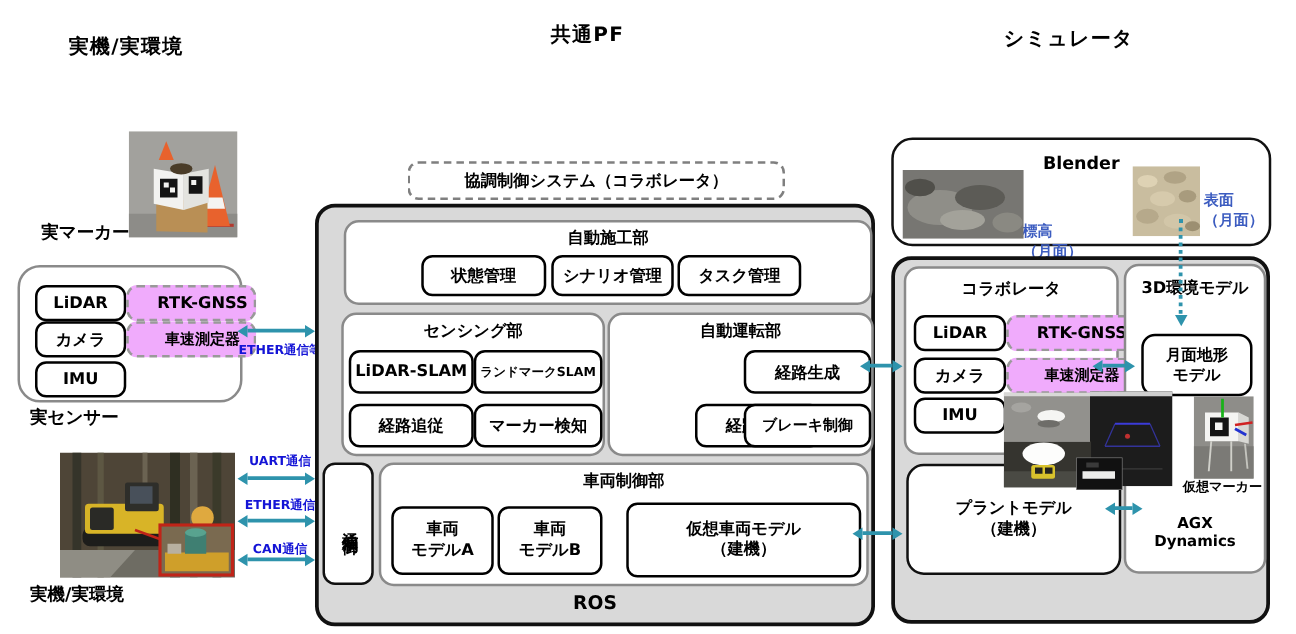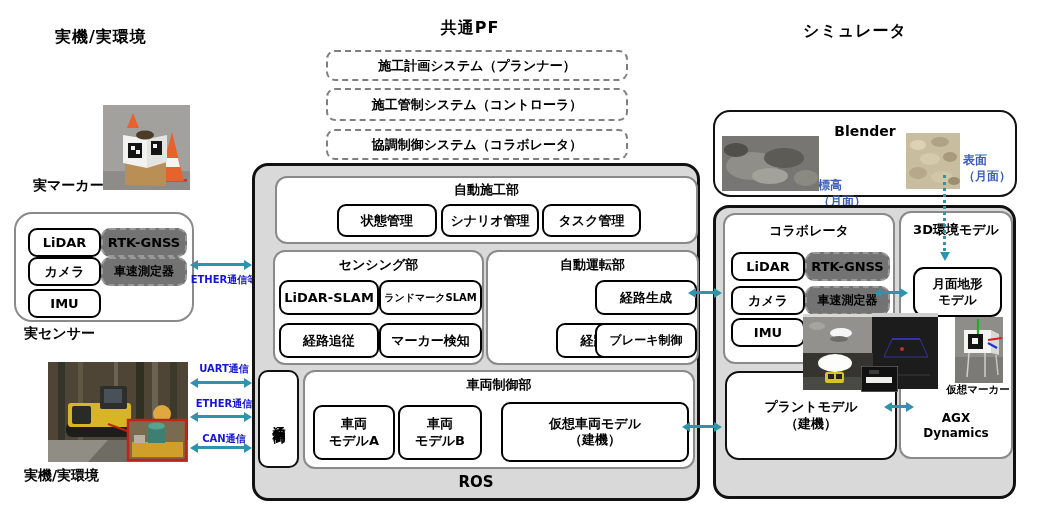--- a/index.html
+++ b/index.html
@@ -10,21 +10,21 @@
   .pre{white-space:pre-line;line-height:1.25;}
   .header{font-size:16px;font-weight:bold;letter-spacing:1px;}
   .caption{font-size:14px;font-weight:bold;}
   .dash-box{border:2px dashed #7f7f7f;border-radius:9px;background:#fff;font-size:13px;font-weight:bold;}
   .outer{border:3px solid var(--border-dark,#111);border-radius:16px;background:var(--panel,#d9d9d9);}
   .section{border:2px solid var(--border-gray,#8a8a8a);border-radius:12px;background:#fff;}
   .stitle{position:absolute;left:0;right:0;text-align:center;font-size:13px;font-weight:bold;}
   .node{border:2.5px solid #000;border-radius:9px;background:#fff;font-size:13px;font-weight:bold;}
   .node.sm{font-size:12px;}
   .node.xs{font-size:10px;}
-  .node.dashed{border:2px dashed #999;background:#737373;}
+  .node.dashed{border:2px dashed #999;background:#f0abfc;padding-left:18px;}
   .whitebox{border:2.5px solid #111;border-radius:14px;background:#fff;}
   .vtext{writing-mode:vertical-rl;text-orientation:upright;font-size:13px;font-weight:bold;letter-spacing:2px;}
   .link-label{color:var(--link-text,#1414d6);font-size:10px;font-weight:bold;text-align:center;}
   .blue-label{color:var(--blue-label,#3c5cc0);font-size:12px;font-weight:bold;white-space:pre-line;line-height:1.3;}
   .harrow{position:absolute;height:3px;background:var(--arrow,#2e93ac);z-index:6;}
   .harrow::before,.harrow::after{content:'';position:absolute;top:-3.5px;width:0;height:0;
      border-top:5px solid transparent;border-bottom:5px solid transparent;}
   .harrow::before{left:-8px;border-right:8px solid var(--arrow,#2e93ac);}
   .harrow::after{right:-8px;border-left:8px solid var(--arrow,#2e93ac);}
   .varrow-dashed{position:absolute;width:0;border-left:3px dotted var(--arrow,#2e93ac);z-index:6;}
@@ -34,22 +34,20 @@
 </style>
 </head>
 <body>
 
 <div class="canvas">
 
   <div class="abs header" style="left:55px;top:27px;">実機/実環境</div>
   <div class="abs header ctr" style="left:420px;top:18px;width:100px;">共通PF</div>
   <div class="abs header ctr" style="left:800px;top:21px;width:110px;">シミュレータ</div>
 
-  <div class="abs dash-box ctr" style="left:326px;top:50px;width:298px;height:27px;">施工計画システム（プランナー）</div>
-  <div class="abs dash-box ctr" style="left:326px;top:88px;width:298px;height:29px;">施工管制システム（コントローラ）</div>
   <div class="abs dash-box ctr" style="left:326px;top:129px;width:298px;height:27px;">協調制御システム（コラボレータ）</div>
 
   <svg class="abs photo" style="left:103px;top:105px;" width="87" height="85" viewBox="0 0 87 85">
     <rect width="87" height="85" fill="#a2a19d"></rect>
     <rect y="66" width="87" height="19" fill="#8d8c88"></rect>
     <rect x="52" y="74" width="32" height="2.5" fill="#b23a30"></rect>
     <polygon points="30,8 36,23 24,23" fill="#e8622d"></polygon>
     <polygon points="69,27 81,76 56,76" fill="#e8622d"></polygon>
     <polygon points="63,53 75,53 77,62 61,62" fill="#f4f4f2"></polygon>
     <polygon points="22,54 63,56 63,81 22,80" fill="#b98f55"></polygon>

